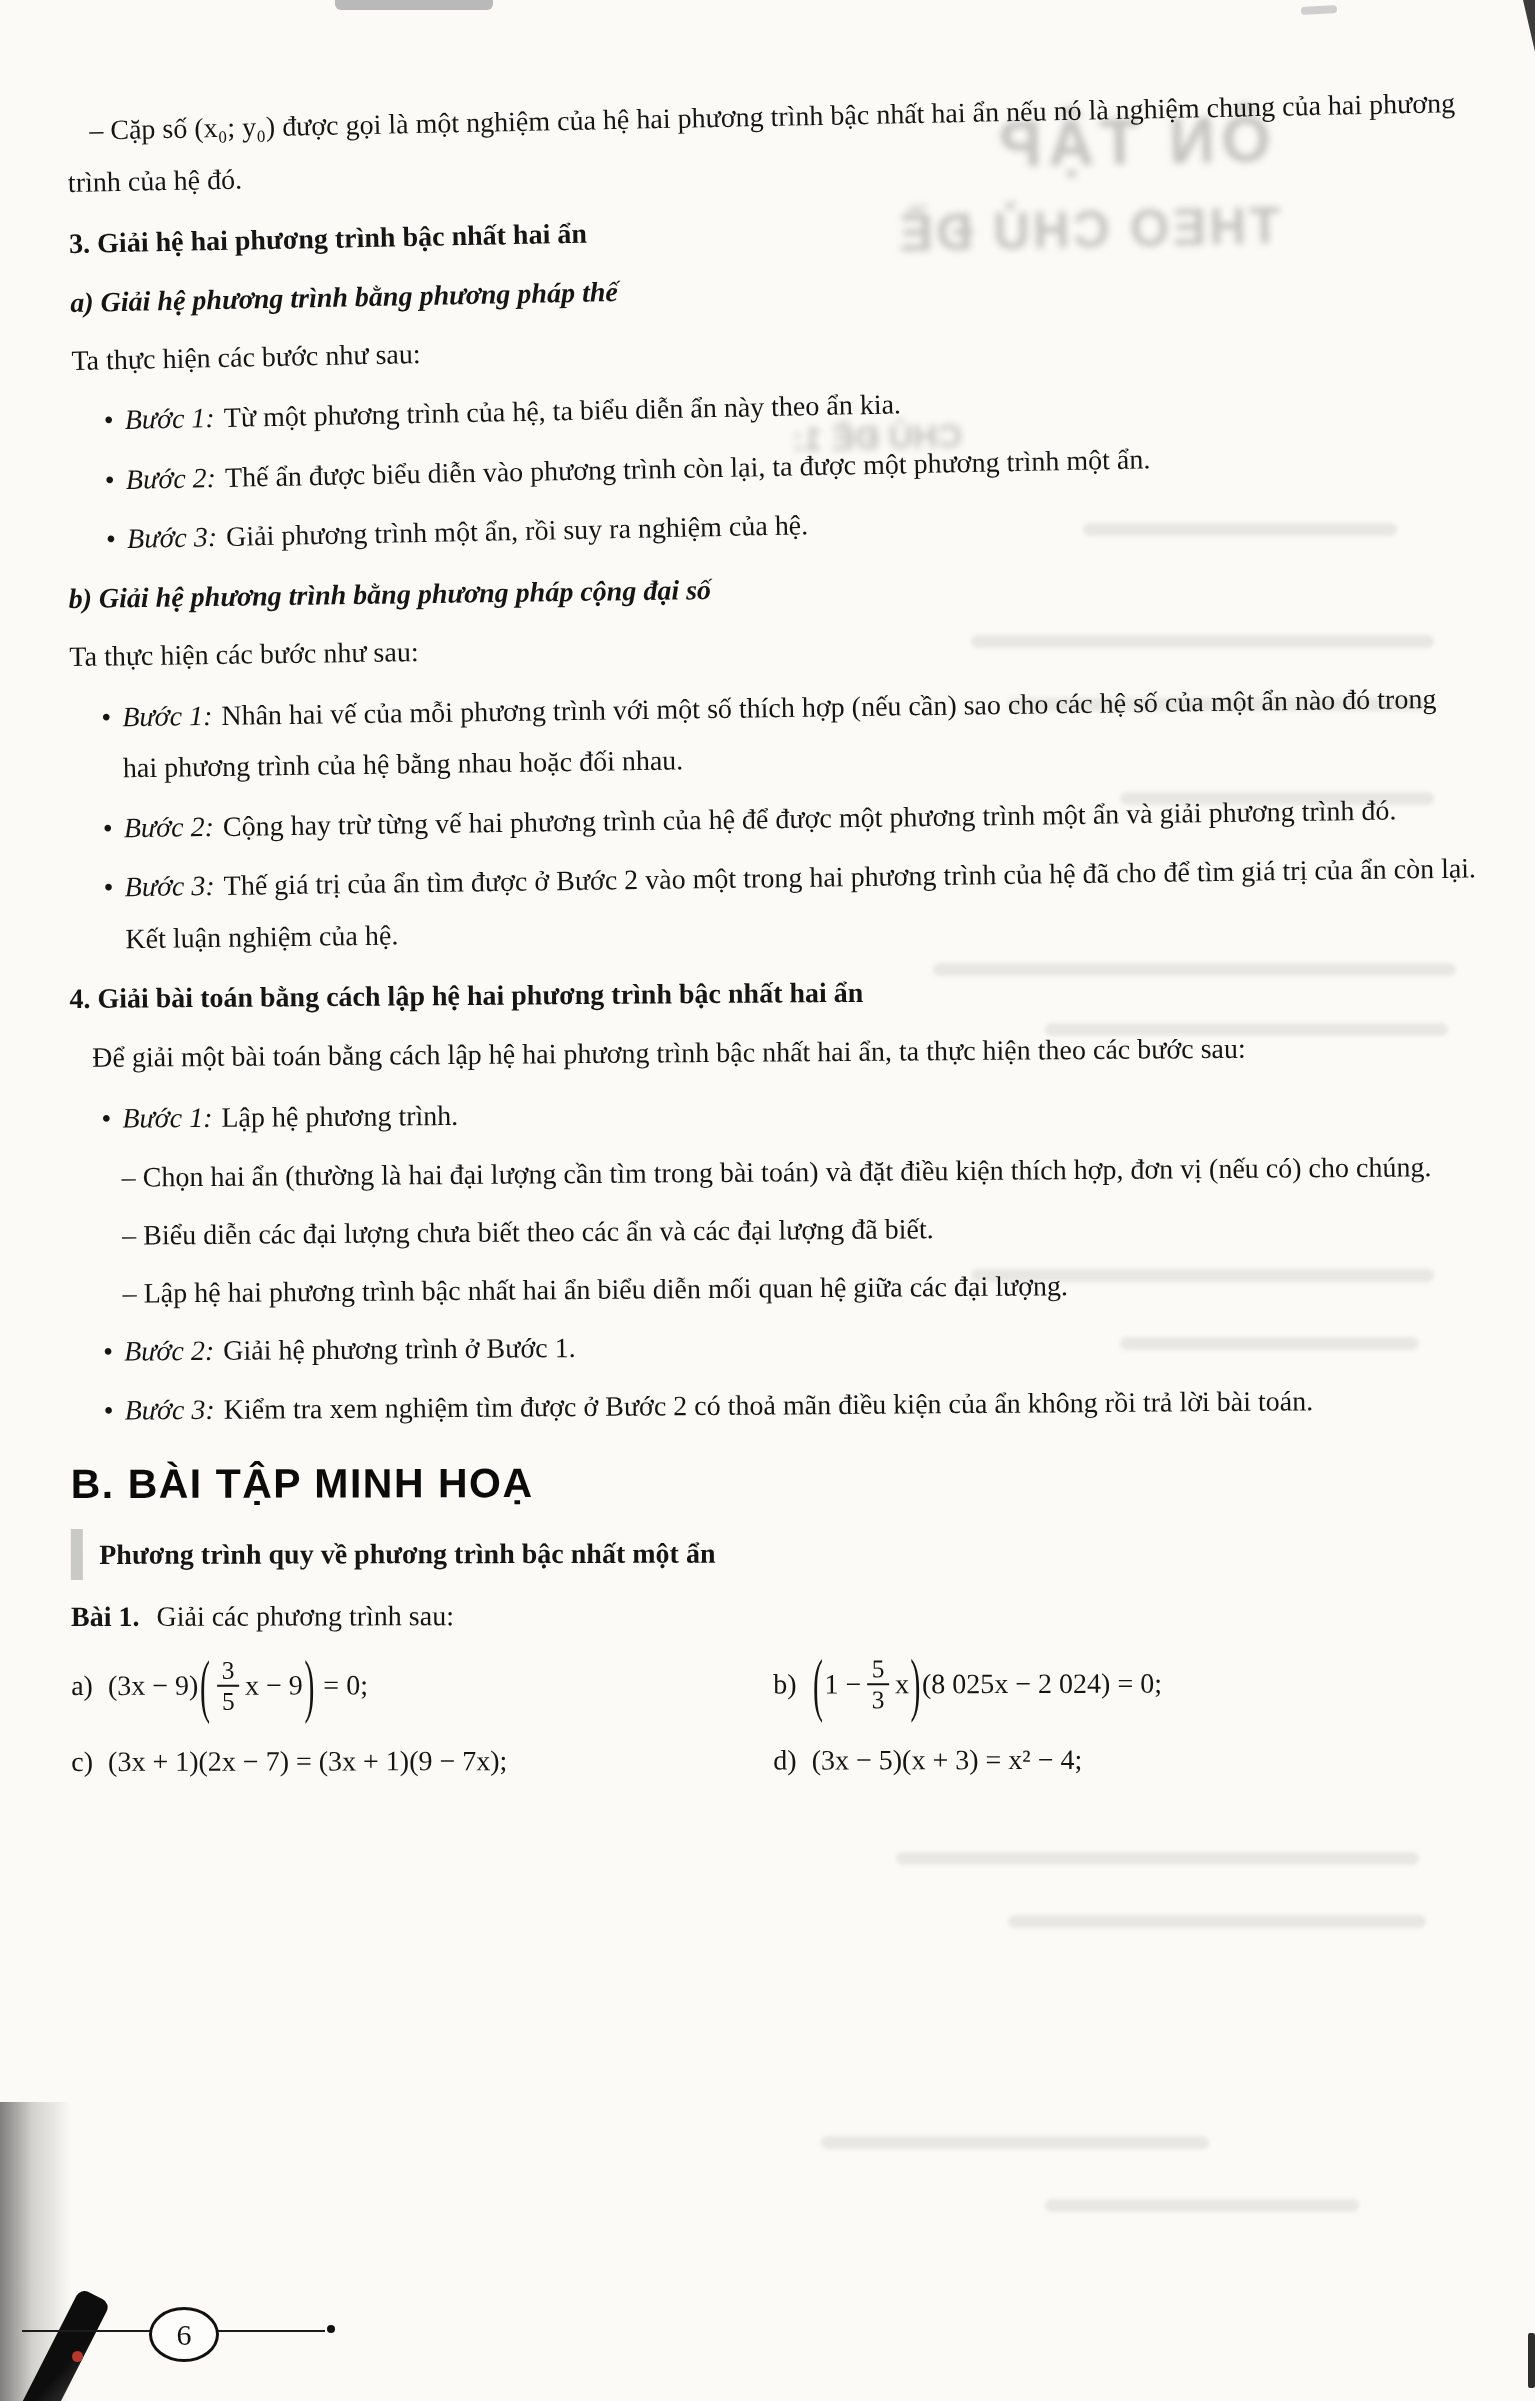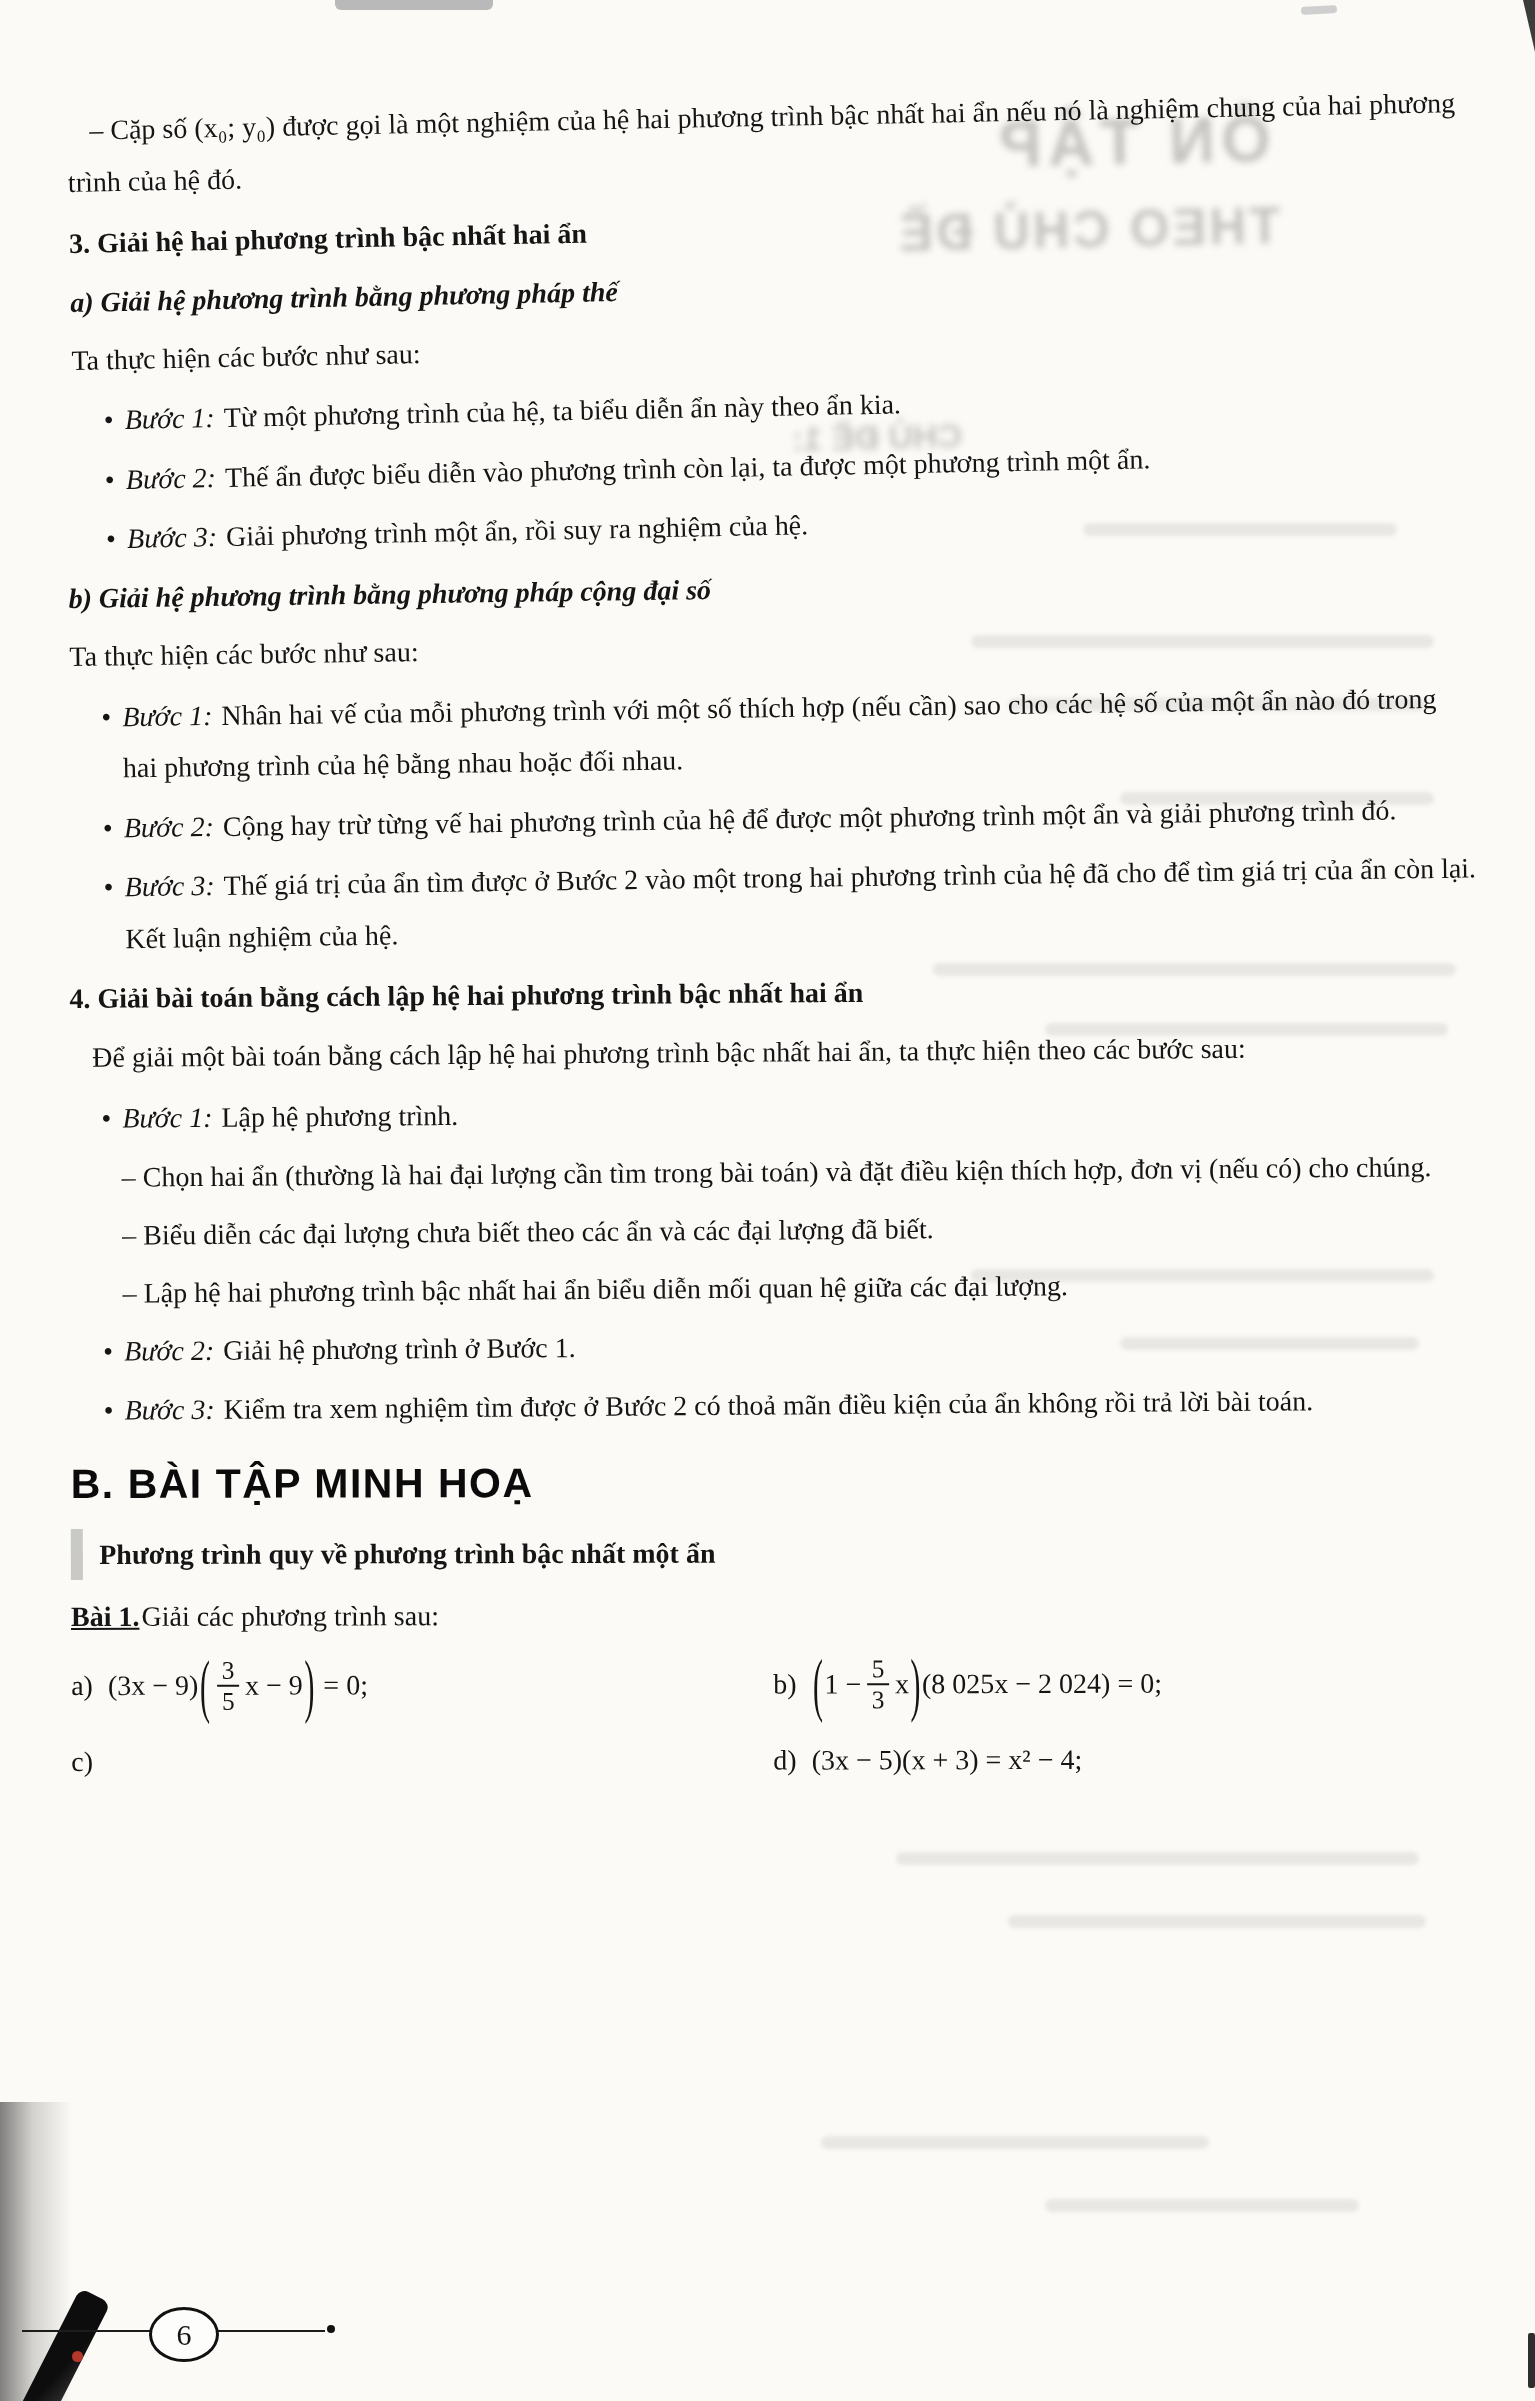--- a/index.html
+++ b/index.html
@@ -42,21 +42,21 @@
   .h-num{font-weight:bold;margin:6px 0 7.5px 0;}
   .h-sub{font-weight:bold;font-style:italic;margin:3px 0 6px 0;}
   .step{position:relative;padding-left:52px;margin:0 0 7.5px 0;}
   .bmark{position:absolute;left:31px;top:0;}
   .slabel{font-style:italic;margin-right:9px;}
   .dash{padding-left:82px;text-indent:-31px;margin:0 0 6px 0;}
   .bhead{font-family:"Liberation Sans","DejaVu Sans",sans-serif;font-weight:bold;
          font-size:41px;letter-spacing:1.5px;color:#0b0b0b;margin:22.4px 0 19.4px 0;line-height:1.2;}
   .topic{font-weight:bold;border-left:12px solid #c9c9c6;padding-left:16.4px;margin:0 0 10.5px 0;}
   .exline{margin:0 0 13.4px 0;}
-  .exlabel{font-weight:bold;margin-right:2px;text-decoration:underline;}
+  .exlabel{font-weight:bold;margin-right:17px;}
   .eqrow{display:flex;align-items:center;margin:0 0 21px 0;}
   .eq{width:50%;display:flex;align-items:center;white-space:nowrap;}
   .eqlabel{margin-right:15px;}
   .bigp{display:inline-block;transform:scaleY(2.35);font-size:30px;line-height:1;
         font-weight:400;margin:0 1.5px;}
   .frac{display:inline-flex;flex-direction:column;align-items:center;font-size:25.4px;
         line-height:1.12;margin:0 6px;}
   .frac .den{border-top:2.2px solid #141414;padding:0 4.5px;}
   .frac .num{padding:0 4.5px;}
 </style>
@@ -194,20 +194,21 @@
           </span>
           <span>x</span>
           <span class="bigp">)</span>
           <span>(8 025x − 2 024) = 0;</span>
         </div>
       </div>
 
       <div class="eqrow">
         <div class="eq">
           <span class="eqlabel">c)</span>
+          <span>(3x + 1)(2x − 7) = (3x + 1)(9 − 7x);</span>
         </div>
         <div class="eq">
           <span class="eqlabel">d)</span>
           <span>(3x − 5)(x + 3) = x² − 4;</span>
         </div>
       </div>
     </div>
 
   </div>
 </div>

